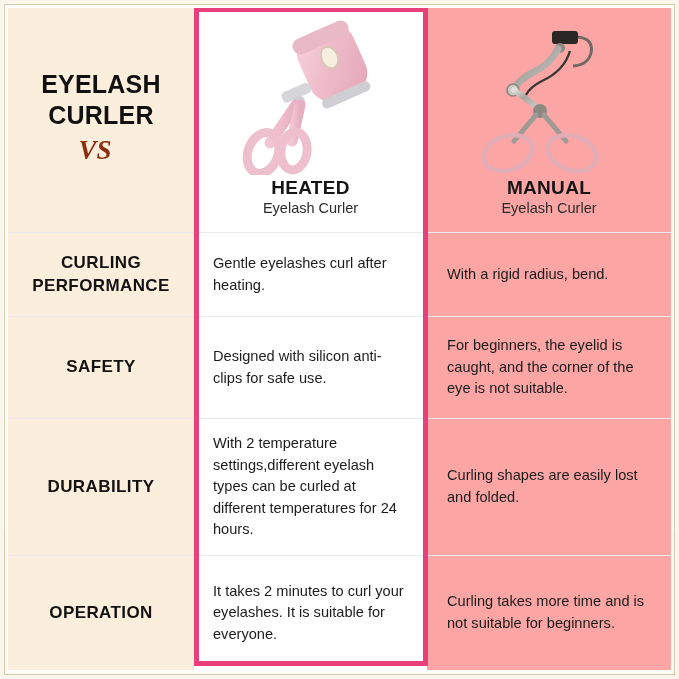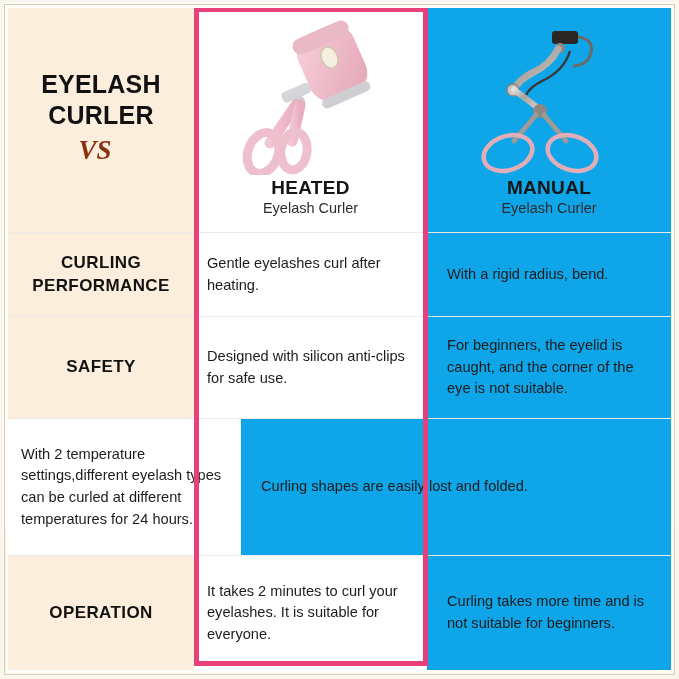--- a/index.html
+++ b/index.html
@@ -81,26 +81,26 @@
     text-align: center;
     padding: 4px 10px;
   }
   .col-a {
     width: 233px;
     flex: 0 0 233px;
     box-sizing: border-box;
     background: #ffffff;
     display: flex;
     align-items: center;
-    padding: 10px 18px 10px 13px;
+    padding: 10px 18px 10px 19px;
   }
   .col-b {
     flex: 1 1 auto;
     box-sizing: border-box;
-    background: #0ea5e9;
+    background: #fca5a5;
     display: flex;
     align-items: center;
     padding: 10px 16px 10px 20px;
   }
 
   
   .row-header { height: 224px; }
   .row-header .col-label {
     flex-direction: column;
     justify-content: center;
@@ -291,20 +291,23 @@
       </div>
       <div class="col-a">
         <span class="cell-text">Designed with silicon anti-clips for safe use.</span>
       </div>
       <div class="col-b">
         <span class="cell-text">For beginners, the eyelid is caught, and the corner of the eye is not suitable.</span>
       </div>
     </div>
 
     <div class="row row-durability">
+      <div class="col-label">
+        <span class="feature-name">DURABILITY</span>
+      </div>
       <div class="col-a">
         <span class="cell-text">With 2 temperature settings,different eyelash types can be curled at different temperatures for 24 hours.</span>
       </div>
       <div class="col-b">
         <span class="cell-text">Curling shapes are easily lost and folded.</span>
       </div>
     </div>
 
     <div class="row row-operation">
       <div class="col-label">

